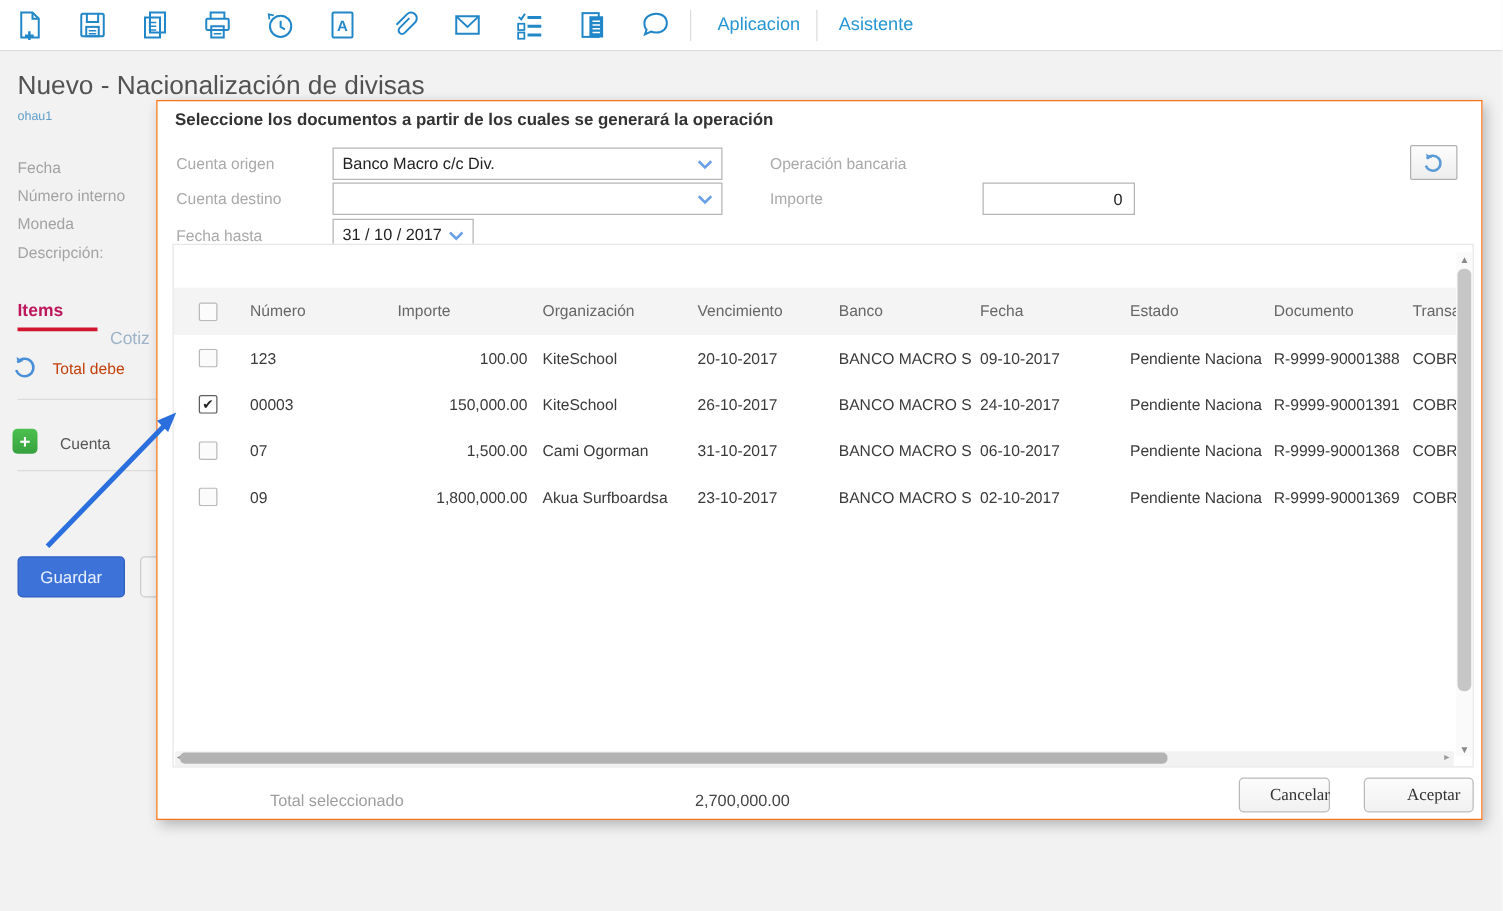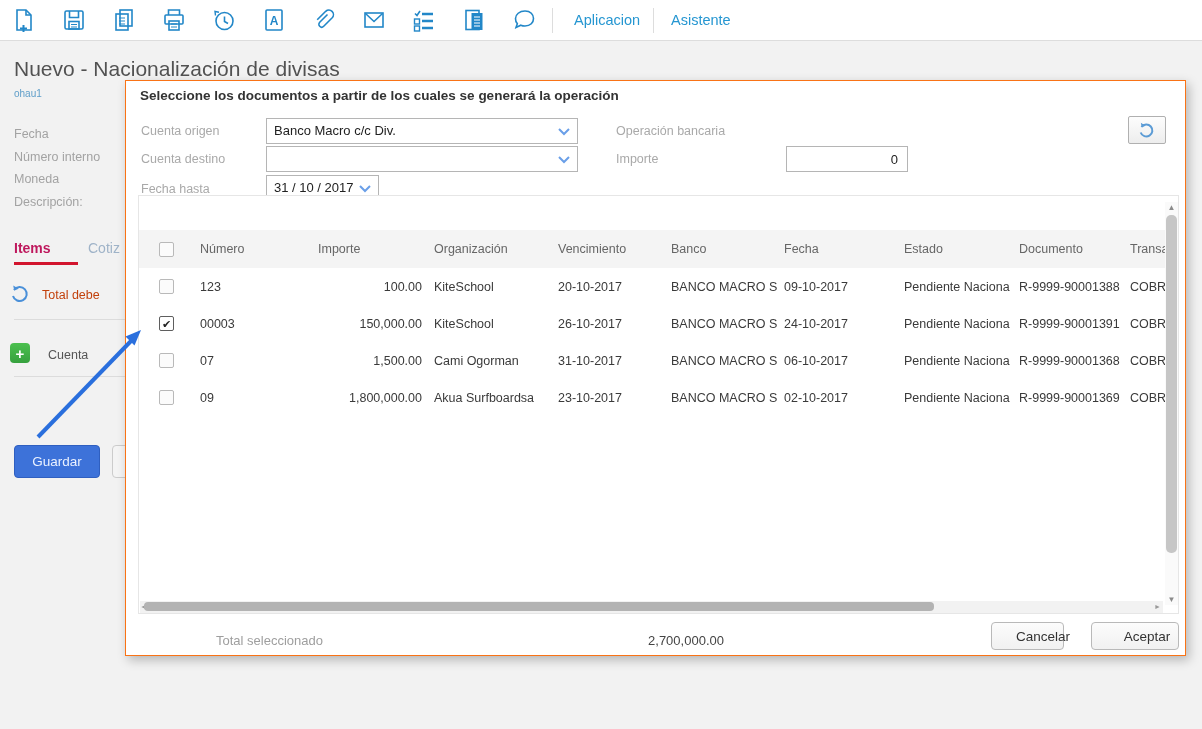--- a/index.html
+++ b/index.html
@@ -11,21 +11,21 @@
   .tb-btn { position:absolute; top:3px; width:36px; height:34px; background:none; border:none; display:flex; align-items:center; justify-content:center; cursor:pointer; }
   .tb-sep { position:absolute; top:8px; width:1px; height:25px; background:#ddd; }
   .tb-menu { position:absolute; top:0; height:40px; line-height:40px; font-size:14.5px; color:#2596d1; cursor:pointer; }
 
   
   .page-title { position:absolute; left:14px; top:57px; font-size:21px; font-weight:400; color:#525252; }
   .user-link { position:absolute; left:14px; top:88px; font-size:10px; color:#5f9ec9; text-decoration:none; }
   .form-label { position:absolute; left:14px; font-size:12.5px; color:#a3a3a3; }
   .tab { position:absolute; top:240px; font-size:14px; }
   .tab.active { color:#be185d; font-weight:bold; }
-  .tab.inactive { color:#9fb3c8; }
+  .tab.inactive { color:#9fb3c8;margin-top:22px; }
   .tab-underline { position:absolute; left:14px; top:262px; width:64px; height:3px; background:#d2152e; }
   .mini-row-label { position:absolute; font-size:12.5px; color:#c2410c; }
   .hline { position:absolute; left:14px; width:111px; height:1px; background:#dcdcdc; }
   .plus-btn { position:absolute; left:10px; top:343px; width:20px; height:20px; border-radius:4px;
               background:linear-gradient(#4cc04f,#36a13e); color:#fff; font-size:15px; font-weight:bold;
               text-align:center; line-height:19px; border:none; cursor:pointer; }
   .save-btn { position:absolute; left:14px; top:445px; width:86px; height:33px; background:#3d72d9; border:1px solid #2f5fc0;
               border-radius:4px; color:#eaf1ff; font-size:13.5px; cursor:pointer; font-family:inherit; }
   .ghost-btn { position:absolute; left:112px; top:445px; width:30px; height:33px; background:#f4f4f4; border:1px solid #ccc; border-radius:4px; }
 
@@ -59,23 +59,23 @@
   
   .vscroll { position:absolute; left:1026px; top:6px; width:13px; height:403px; background:#fafafa; }
   .vscroll .arr { position:absolute; left:0; width:13px; height:11px; font-size:8px; color:#8a8a8a; text-align:center; line-height:11px; cursor:pointer; }
   .vthumb { position:absolute; left:1px; top:13px; width:11px; height:338px; background:#c6c6c6; border-radius:5px; cursor:grab; }
   .hscroll { position:absolute; left:1px; top:405px; width:1023px; height:12px; background:#f2f2f2; }
   .hthumb { position:absolute; left:4px; top:1px; width:790px; height:9px; background:#b3b3b3; border-radius:4px; cursor:grab; }
   .hscroll .arr { position:absolute; top:1px; font-size:7px; color:#999; line-height:10px; cursor:pointer; }
 
   
   .total-label { position:absolute; left:90px; top:552px; font-size:13px; color:#9e9e9e; }
-  .total-value { position:absolute; left:430px; top:552px; width:260px; text-align:center; font-size:13px; color:#444; }
+  .total-value { position:absolute; left:430px; top:552px; width:260px; text-align:left; font-size:13px; color:#444; }
   .dlg-btn { position:absolute; top:541px; height:28px; background:linear-gradient(#fcfcfc,#f1f1f1); border:1px solid #b9b9b9;
-             border-radius:4px; font-size:13.5px; color:#333; cursor:pointer; font-family:Liberation Sans, sans-serif;padding-left:24px; }
+             border-radius:4px; font-size:13.5px; color:#333; cursor:pointer; font-family:Liberation Serif, serif;padding-left:24px; }
   .btn-cancel { left:865px; width:73px; }
   .btn-accept { left:965px; width:88px; }
 
   .arrow-svg { position:absolute; left:0; top:0; width:1202px; height:729px; pointer-events:none; z-index:50; }
 </style>
 </head>
 <body>
 
 <div class="toolbar">
   <button class="tb-btn" style="left:6px">

